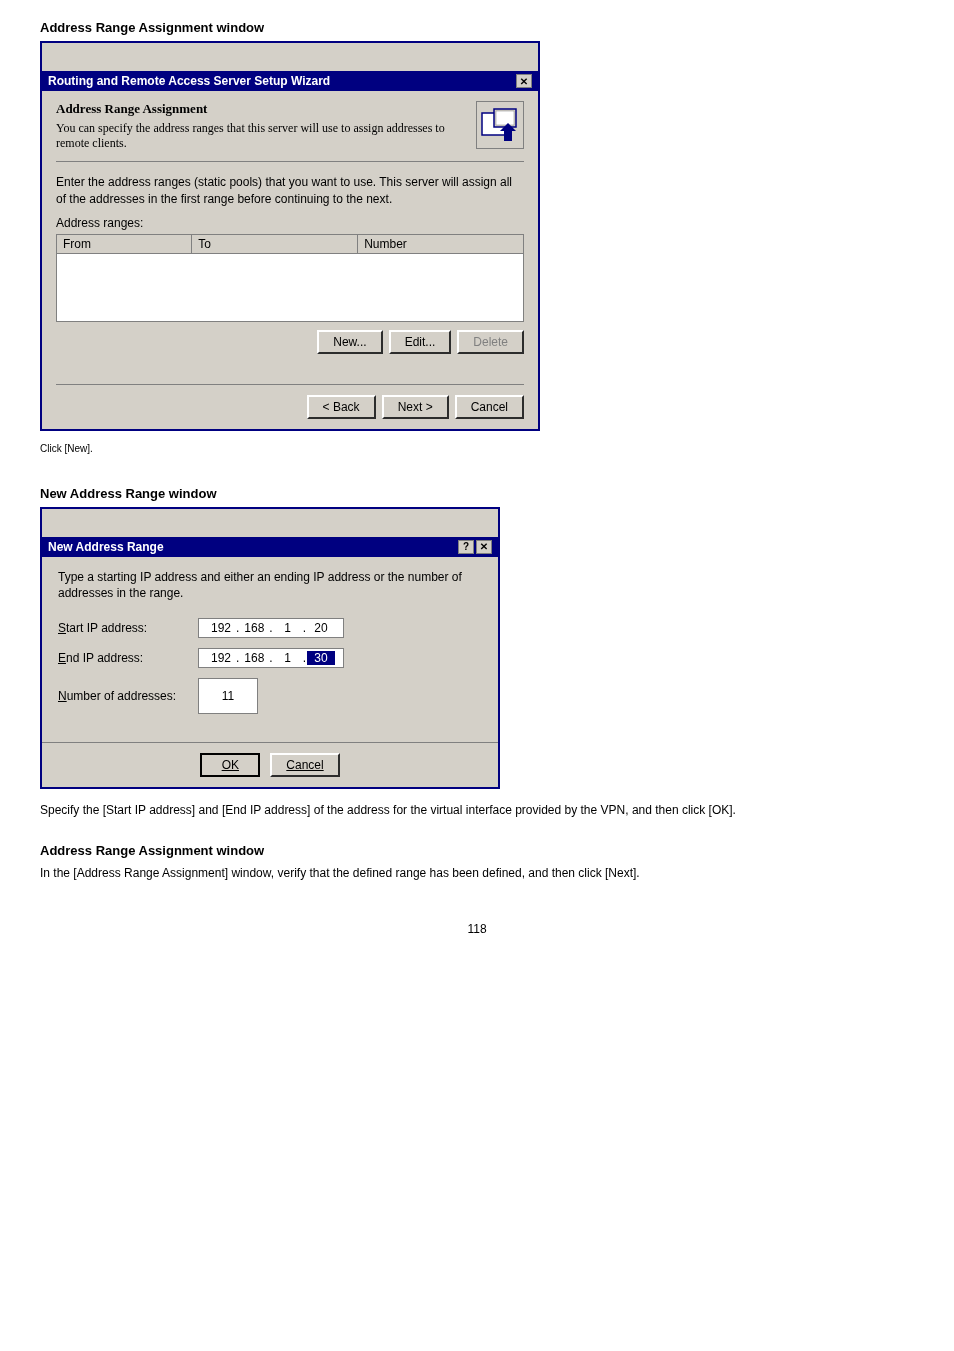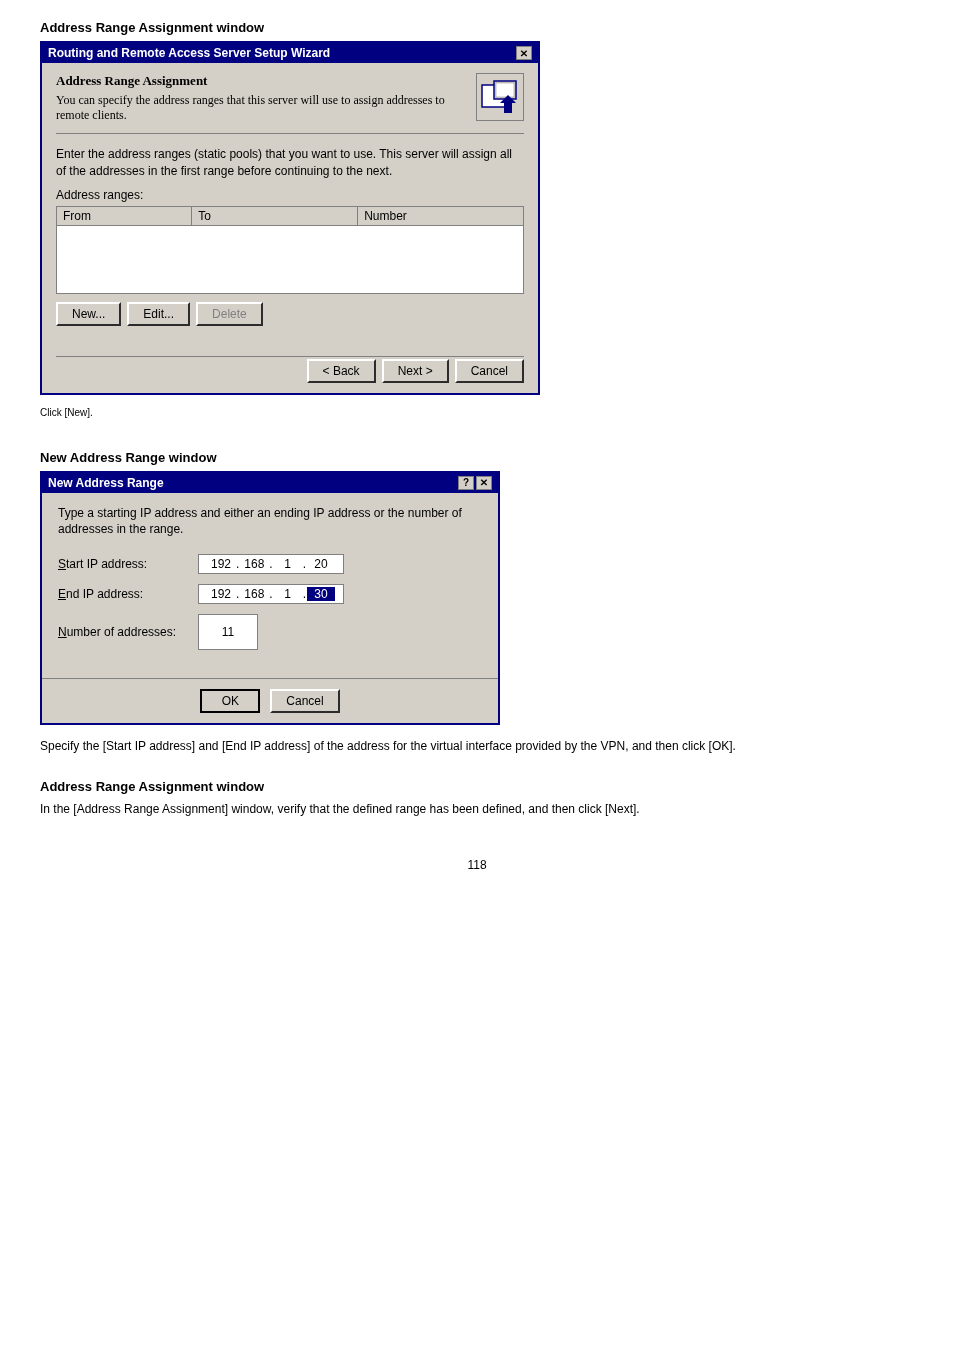--- a/index.html
+++ b/index.html
@@ -29,20 +29,21 @@
 
     .dialog-titlebar {
       background: #000080;
       color: #ffffff;
       font-size: 12px;
       font-weight: bold;
       padding: 3px 6px;
       display: flex;
       justify-content: space-between;
       align-items: flex-start;
+      margin-top: 28px;
     }
 
     .dialog-titlebar .title-text {
       font-size: 12px;
     }
 
     .dialog-titlebar .title-buttons {
       display: flex;
       gap: 2px;
     }
@@ -135,28 +136,28 @@
       border-right: 1px solid #808080;
       flex: 1;
     }
 
     .list-col:last-child {
       border-right: none;
     }
 
     .list-buttons {
       display: flex;
-      justify-content: flex-start;
+      justify-content: flex-end;
       gap: 6px;
       margin-bottom: 10px;
     }
 
     .wizard-footer {
       border-top: 1px solid #808080;
-      padding-top: 2px;
+      padding-top: 10px;
       display: flex;
       justify-content: flex-end;
       gap: 6px;
     }
 
     .win-button {
       background: #d4d0c8;
       border: 2px outset #ffffff;
       border-right-color: #808080;
       border-bottom-color: #808080;
@@ -242,20 +243,21 @@
       text-align: center;
     }
 
     .new-dialog-footer {
       display: flex;
       justify-content: center;
       gap: 10px;
       padding: 10px 16px;
       border-top: 1px solid #808080;
       margin-top: 6px;
+      text-decoration: underline;
     }
 
     
     .caption-text {
       font-size: 10px;
       margin-bottom: 16px;
       color: #000;
     }
 
     

